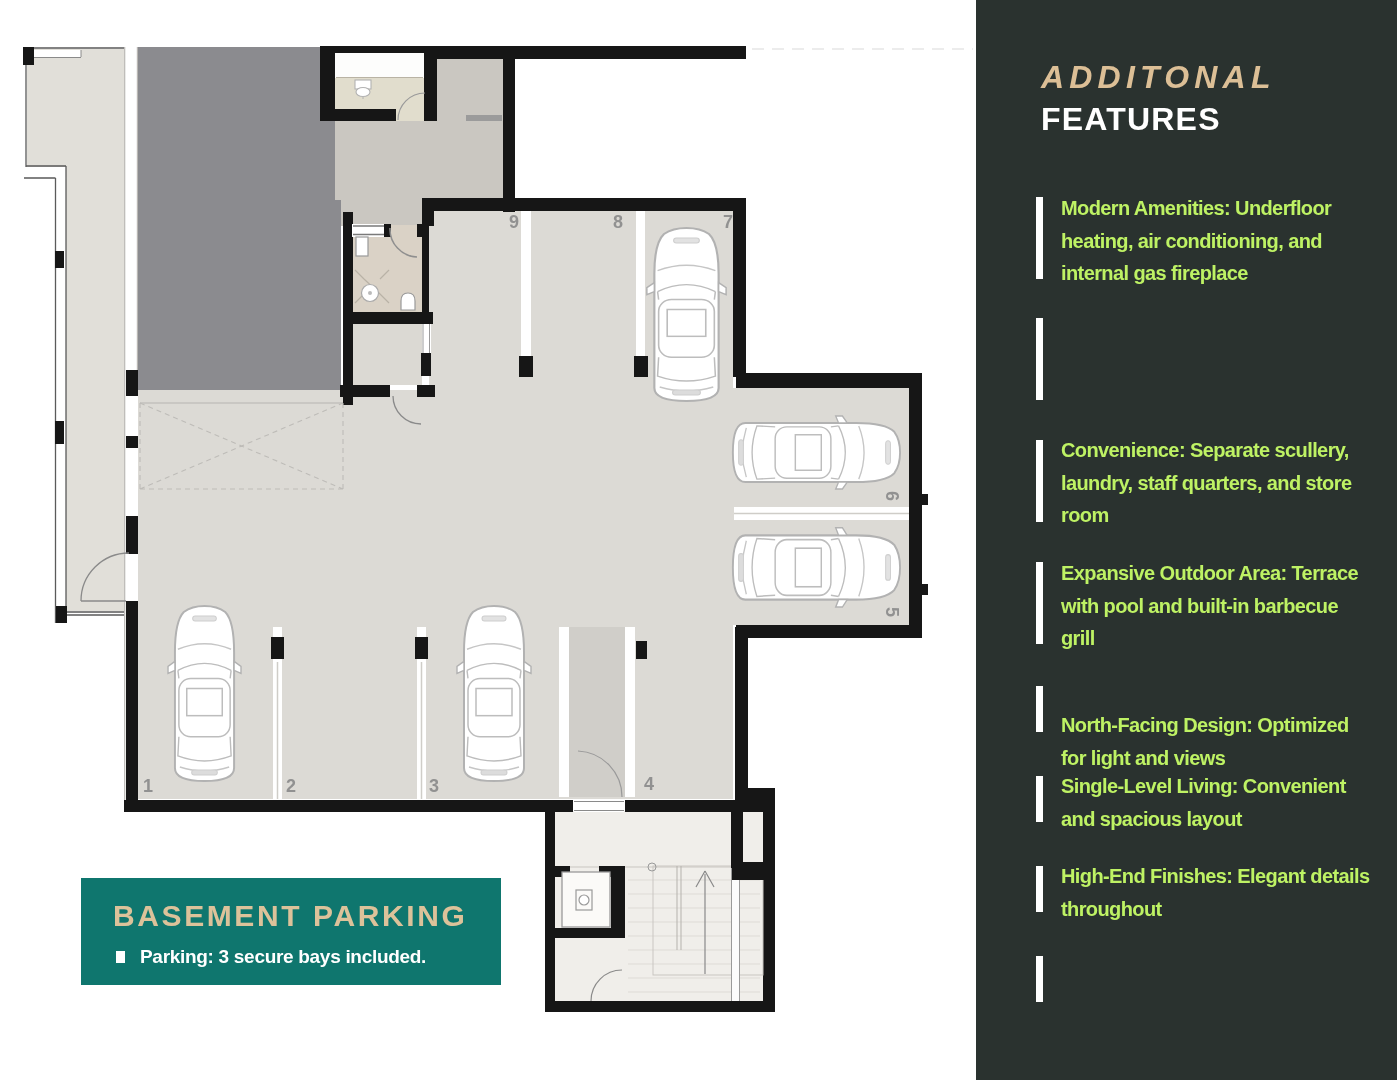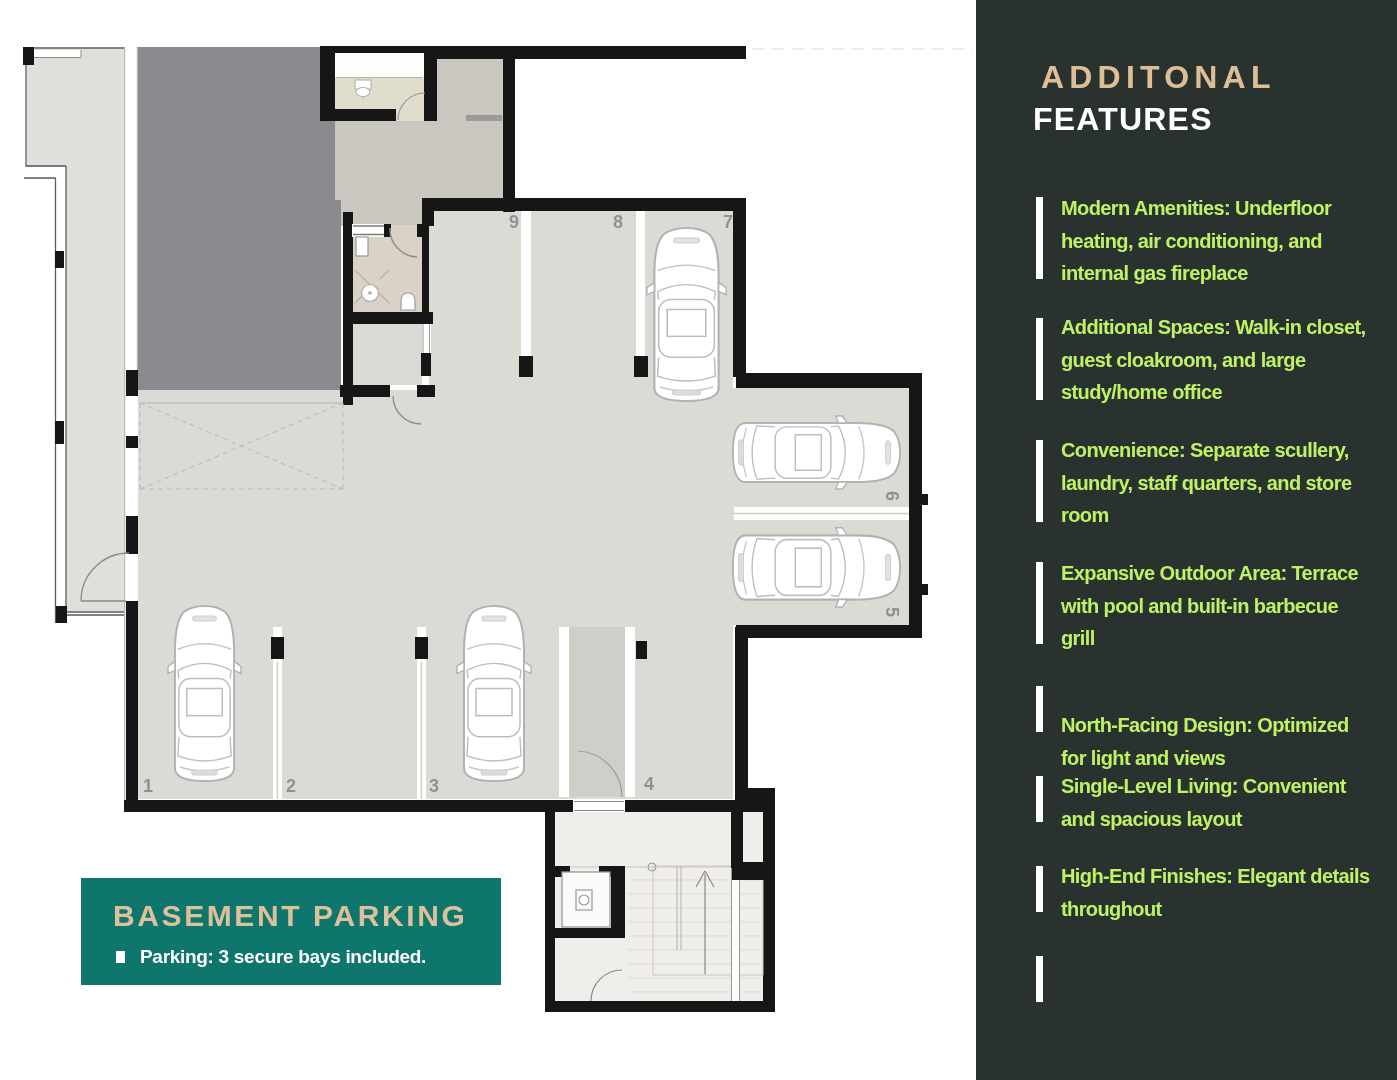--- a/index.html
+++ b/index.html
@@ -1,21 +1,21 @@
 <!DOCTYPE html>
 <html><head>
 <meta charset="utf-8">
 <style>
 html,body{margin:0;padding:0;}
 body{width:1397px;height:1080px;position:relative;background:#fff;overflow:hidden;
      font-family:"Liberation Sans",sans-serif;}
 #plan{position:absolute;left:0;top:0;}
 #sidebar{position:absolute;left:976px;top:0;width:421px;height:1080px;background:#2a322f;}
-.t1{position:absolute;left:65px;top:59px;color:#dcbf96;font-weight:700;font-size:32px;letter-spacing:5.2px;}
-.t2{position:absolute;left:57px;top:101px;color:#ffffff;font-weight:700;font-size:32px;letter-spacing:1.2px;}
+.t1{position:absolute;left:65px;top:59px;color:#dcbf96;font-weight:700;font-size:32px;letter-spacing:5.2px;font-style:italic;}
+.t2{position:absolute;left:65px;top:101px;color:#ffffff;font-weight:700;font-size:32px;letter-spacing:1.2px;}
 .bar{position:absolute;left:60px;width:7px;background:#fff;}
 .item{position:absolute;left:85px;color:#bef264;font-weight:700;font-size:20px;line-height:32.6px;letter-spacing:-0.6px;white-space:nowrap;}
 #box{position:absolute;left:81px;top:878px;width:420px;height:107px;background:#0f766e;}
 #box .bt{position:absolute;left:32px;top:21px;color:#dcc29a;font-weight:700;font-size:30px;letter-spacing:2.6px;}
 #box .sq{position:absolute;left:35px;top:73px;width:9px;height:12px;background:#fff;}
 #box .bp{position:absolute;left:59px;top:68px;color:#fff;font-weight:700;font-size:19px;letter-spacing:-0.3px;}
 </style>
 </head>
 <body>
 <svg id="plan" width="977" height="1080" viewBox="0 0 977 1080">
@@ -188,21 +188,20 @@
 <text transform="translate(886,496) rotate(90)">6</text>
 <text transform="translate(886,612) rotate(90)">5</text>
 </g>
 </svg>
 <div id="sidebar">
   <div class="t1">ADDITONAL</div>
   <div class="t2">FEATURES</div>
   <div class="bar" style="top:197px;height:82px;"></div>
   <div class="item" style="top:192px;">Modern Amenities: Underfloor<br>heating, air conditioning, and<br>internal gas fireplace</div>
   <div class="bar" style="top:318px;height:82px;"></div>
-  <div class="item" style="top:311px;">Additional Spaces: Walk-in closet,<br>guest cloakroom, and large<br>study/home office</div>
   <div class="bar" style="top:440px;height:82px;"></div>
   <div class="item" style="top:434px;">Convenience: Separate scullery,<br>laundry, staff quarters, and store<br>room</div>
   <div class="bar" style="top:562px;height:82px;"></div>
   <div class="item" style="top:557px;">Expansive Outdoor Area: Terrace<br>with pool and built-in barbecue<br>grill</div>
   <div class="bar" style="top:686px;height:46px;"></div>
   <div class="item" style="top:709px;">North-Facing Design: Optimized<br>for light and views</div>
   <div class="bar" style="top:776px;height:46px;"></div>
   <div class="item" style="top:770px;">Single-Level Living: Convenient<br>and spacious layout</div>
   <div class="bar" style="top:866px;height:46px;"></div>
   <div class="item" style="top:860px;">High-End Finishes: Elegant details<br>throughout</div>

